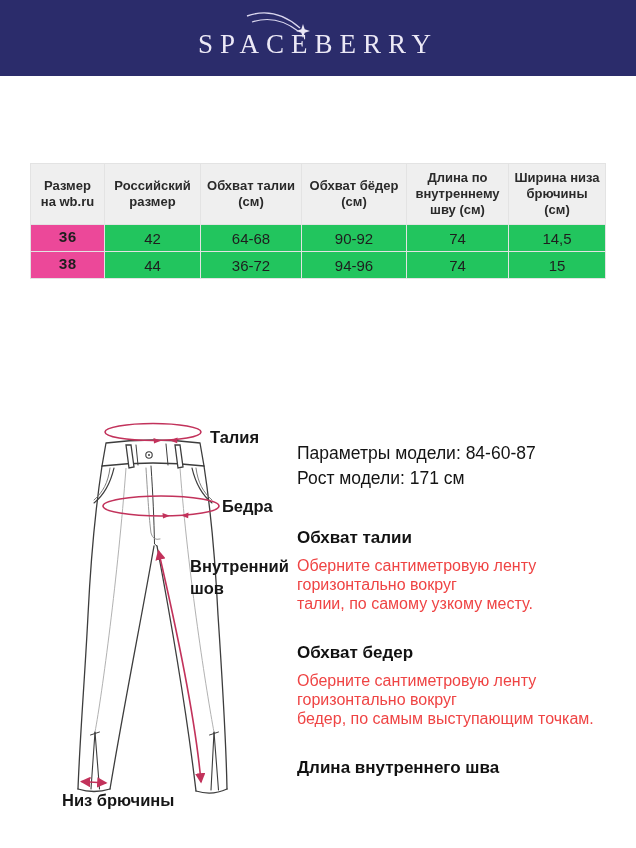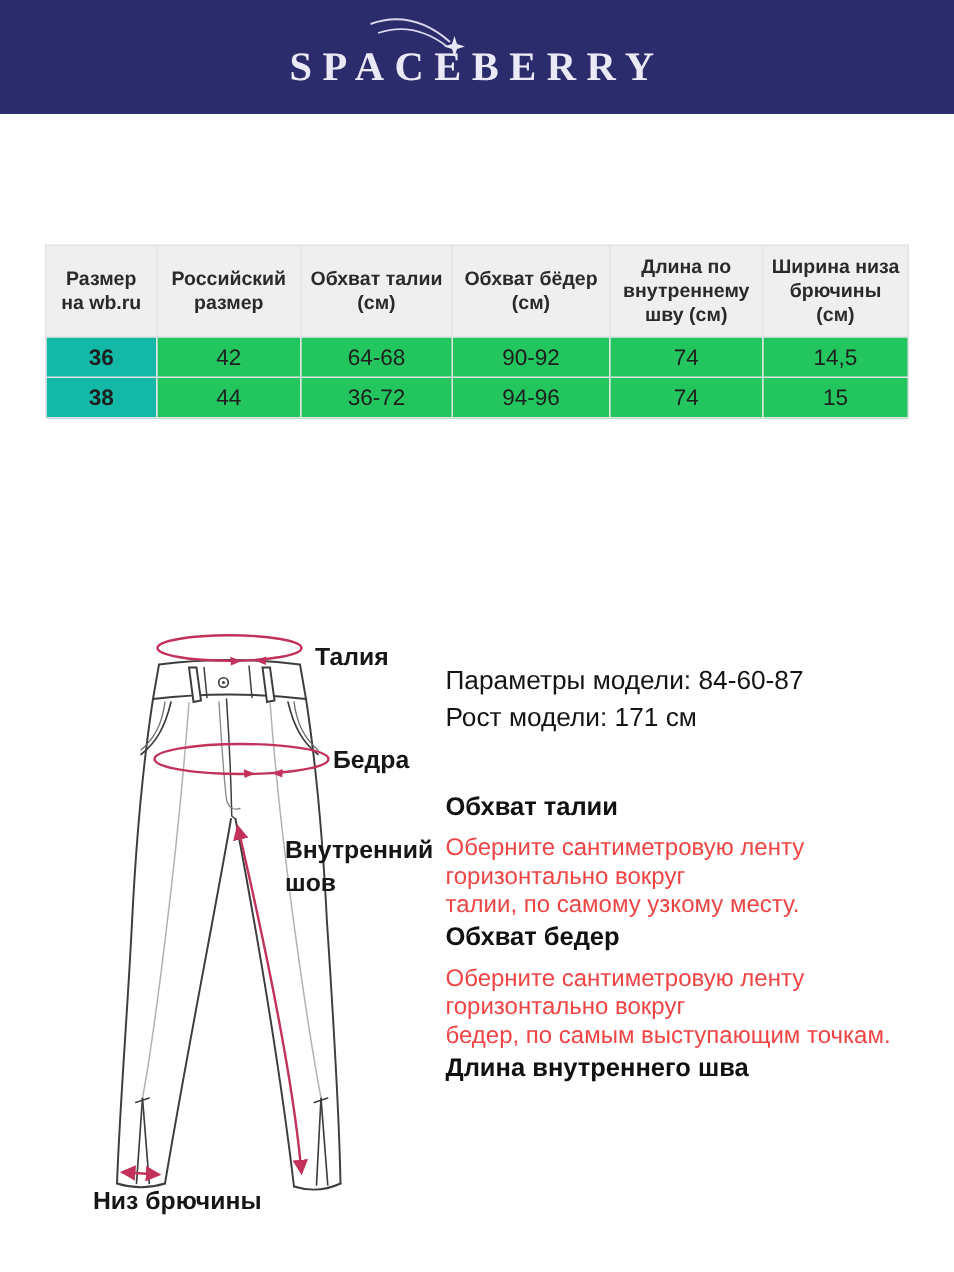--- a/index.html
+++ b/index.html
@@ -17,21 +17,21 @@
   
   .banner {
     position: absolute;
     left: 0; top: 0;
     width: 636px; height: 76px;
     background: #2b2c6b;
   }
   .logo-wrap {
     position: absolute;
     left: 0; top: 0; width: 100%; height: 100%;
-    display: flex; align-items: center; justify-content: center; font-weight: bold;
+    display: flex; align-items: center; justify-content: center;
   }
   .logo-text {
     font-family: "Liberation Serif", serif;
     font-size: 27px;
     letter-spacing: 7px;
     color: #ece9f6;
     padding-top: 12px;
   }
   .comet {
     position: absolute;
@@ -63,22 +63,23 @@
     white-space: pre-line;
   }
   .size-table td {
     font-size: 15px;
     font-weight: 400;
     height: 27px;
     padding: 3px 2px;
     background: #22c55e;
   }
   .size-table td.first-col {
-    background: #14b8a6;
+    background: #ec4899;
     font-weight: 700;
+    font-family: Liberation Mono, monospace;
   }
 
   
   .diagram {
     position: absolute;
     left: 30px; top: 405px;
     width: 285px; height: 415px;
   }
   .diagram text {
     font-family: "Liberation Sans", sans-serif;
@@ -93,21 +94,21 @@
     left: 297px; top: 441px;
     width: 325px;
   }
   .model-line {
     font-size: 17.5px;
     line-height: 24.7px;
     color: #141414;
   }
   .model-line .lbl { font-weight: 400; }
   .model-line .val { font-weight: 400; }
-  .guide-section { }
+  .guide-section { margin-top: 28px; }
   .guide-section:first-of-type { margin-top: 36px; }
   .guide-section h3 {
     font-size: 17px;
     line-height: 23px;
     font-weight: 700;
     color: #111111;
   }
   .guide-section p {
     margin-top: 7px;
     font-size: 16px;

